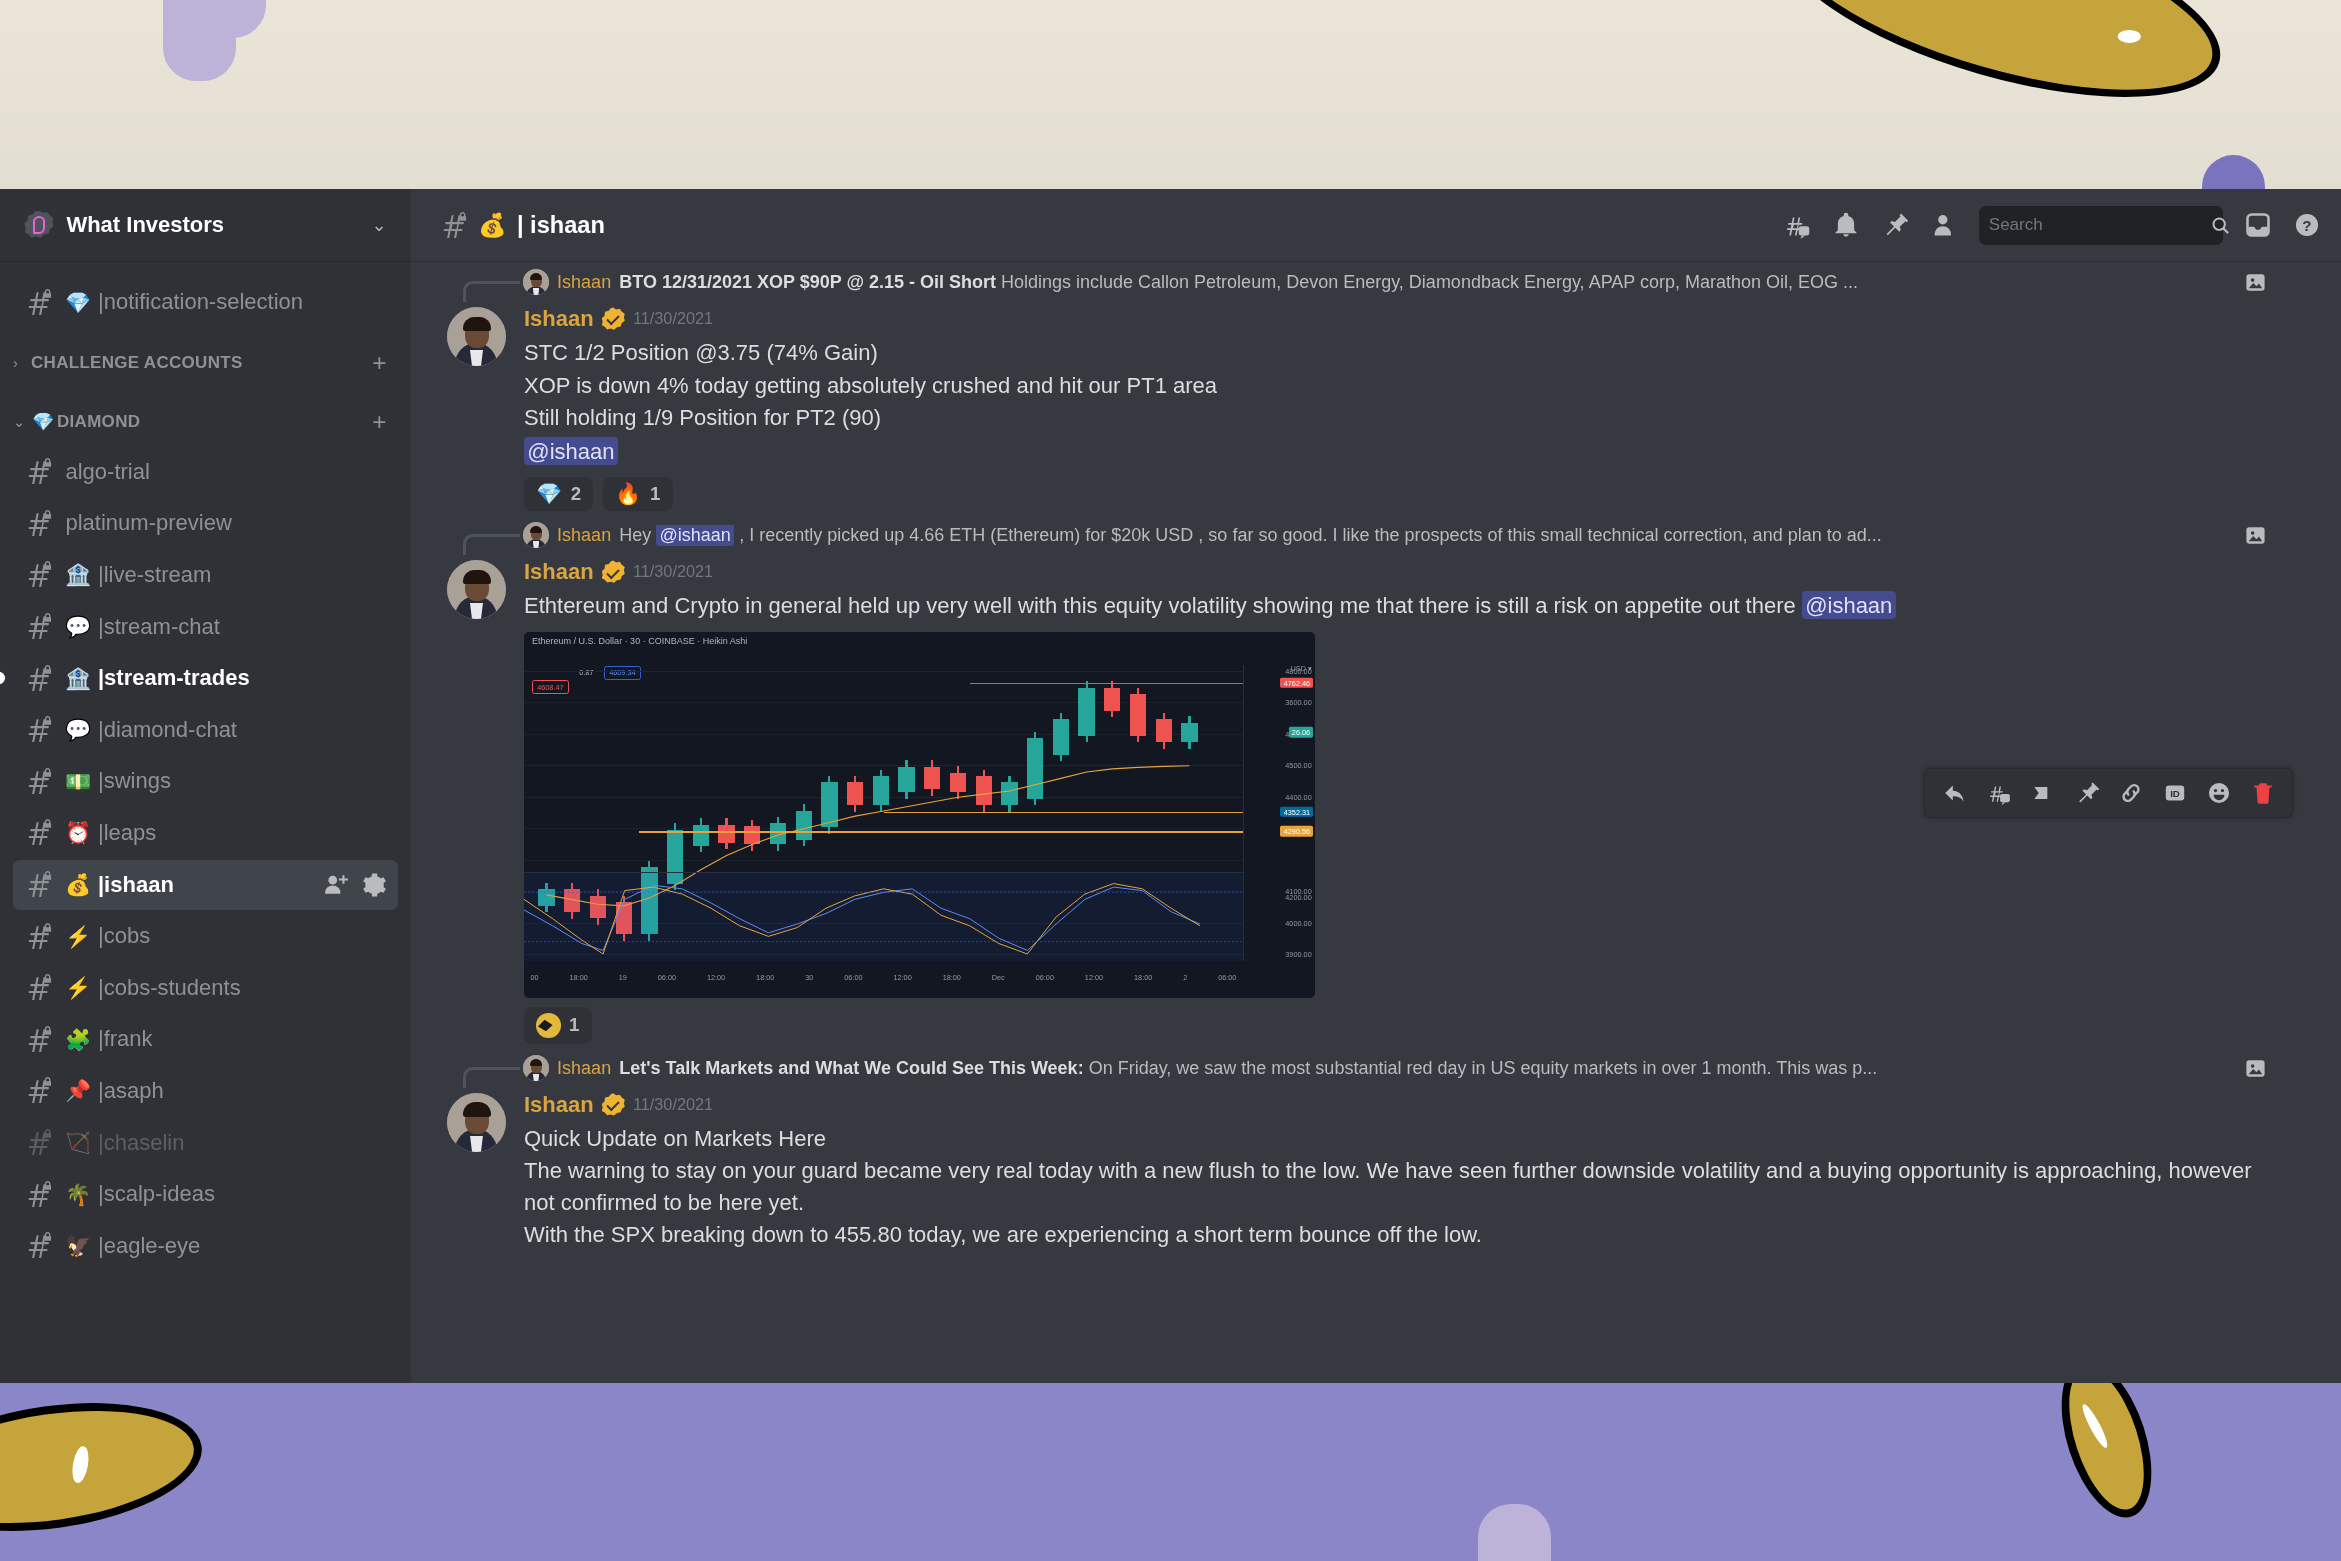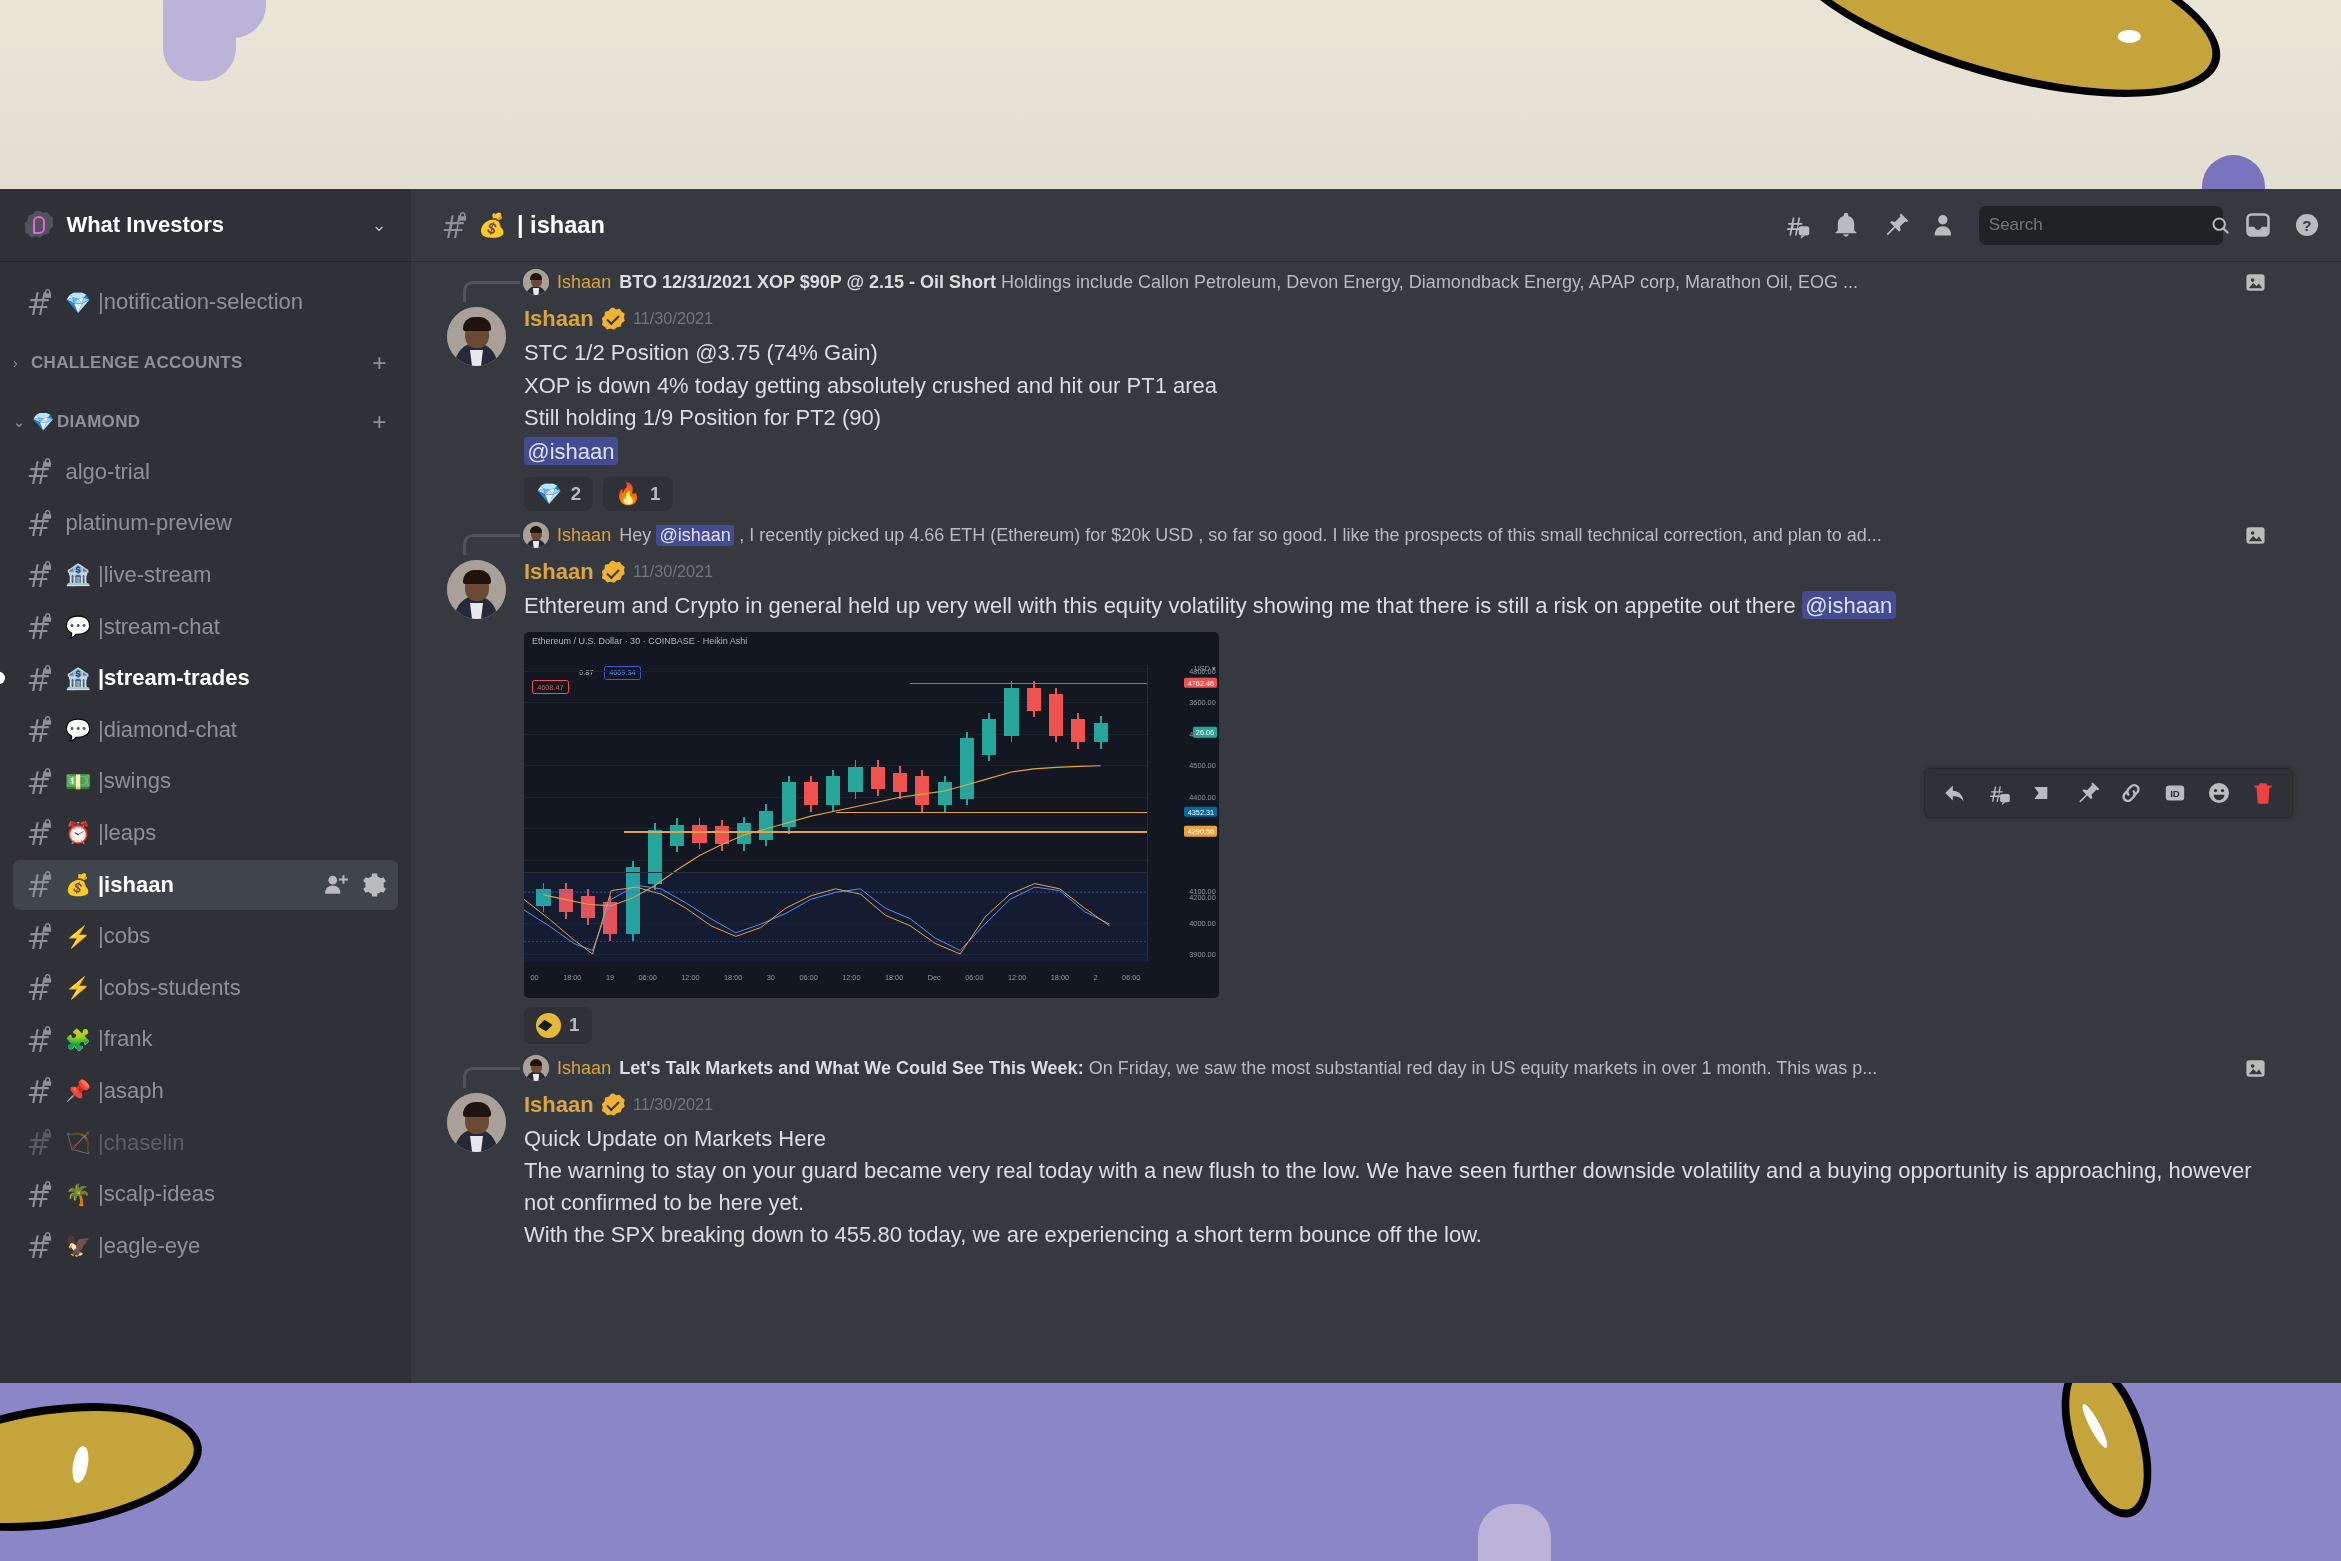--- a/index.html
+++ b/index.html
@@ -231,21 +231,21 @@
     width: 24.4px; height: 24.4px; border-radius: 50%;
     background: #e3b83c; position: relative; overflow: hidden;
   }
   .custom-emo::after {
     content: ""; position: absolute; left: 1.6px; top: 6.5px;
     width: 14.6px; height: 11.4px; background: #1b1b1b;
     clip-path: polygon(0 60%, 45% 0, 100% 45%, 55% 100%);
   }
   
   .chart-img {
-    width: 695px; height: 366px; margin-top: 9.8px;
+    width: 791px; height: 366px; margin-top: 9.8px;
     background: #131722; border-radius: 4.9px; position: relative;
     overflow: hidden; cursor: pointer;
   }
   .cv-head {
     position: absolute; left: 8.1px; top: 4.9px; color: #b2b5be;
     font-size: 9px; white-space: nowrap; font-family: "Liberation Sans", sans-serif;
   }
   .cv-vals { position: absolute; left: 8.1px; top: 19.5px; display: flex; gap: 6.5px; align-items: center; }
   .cv-chip {
     font-size: 7.3px; padding: 1.6px 4.1px; border-radius: 2.4px;

